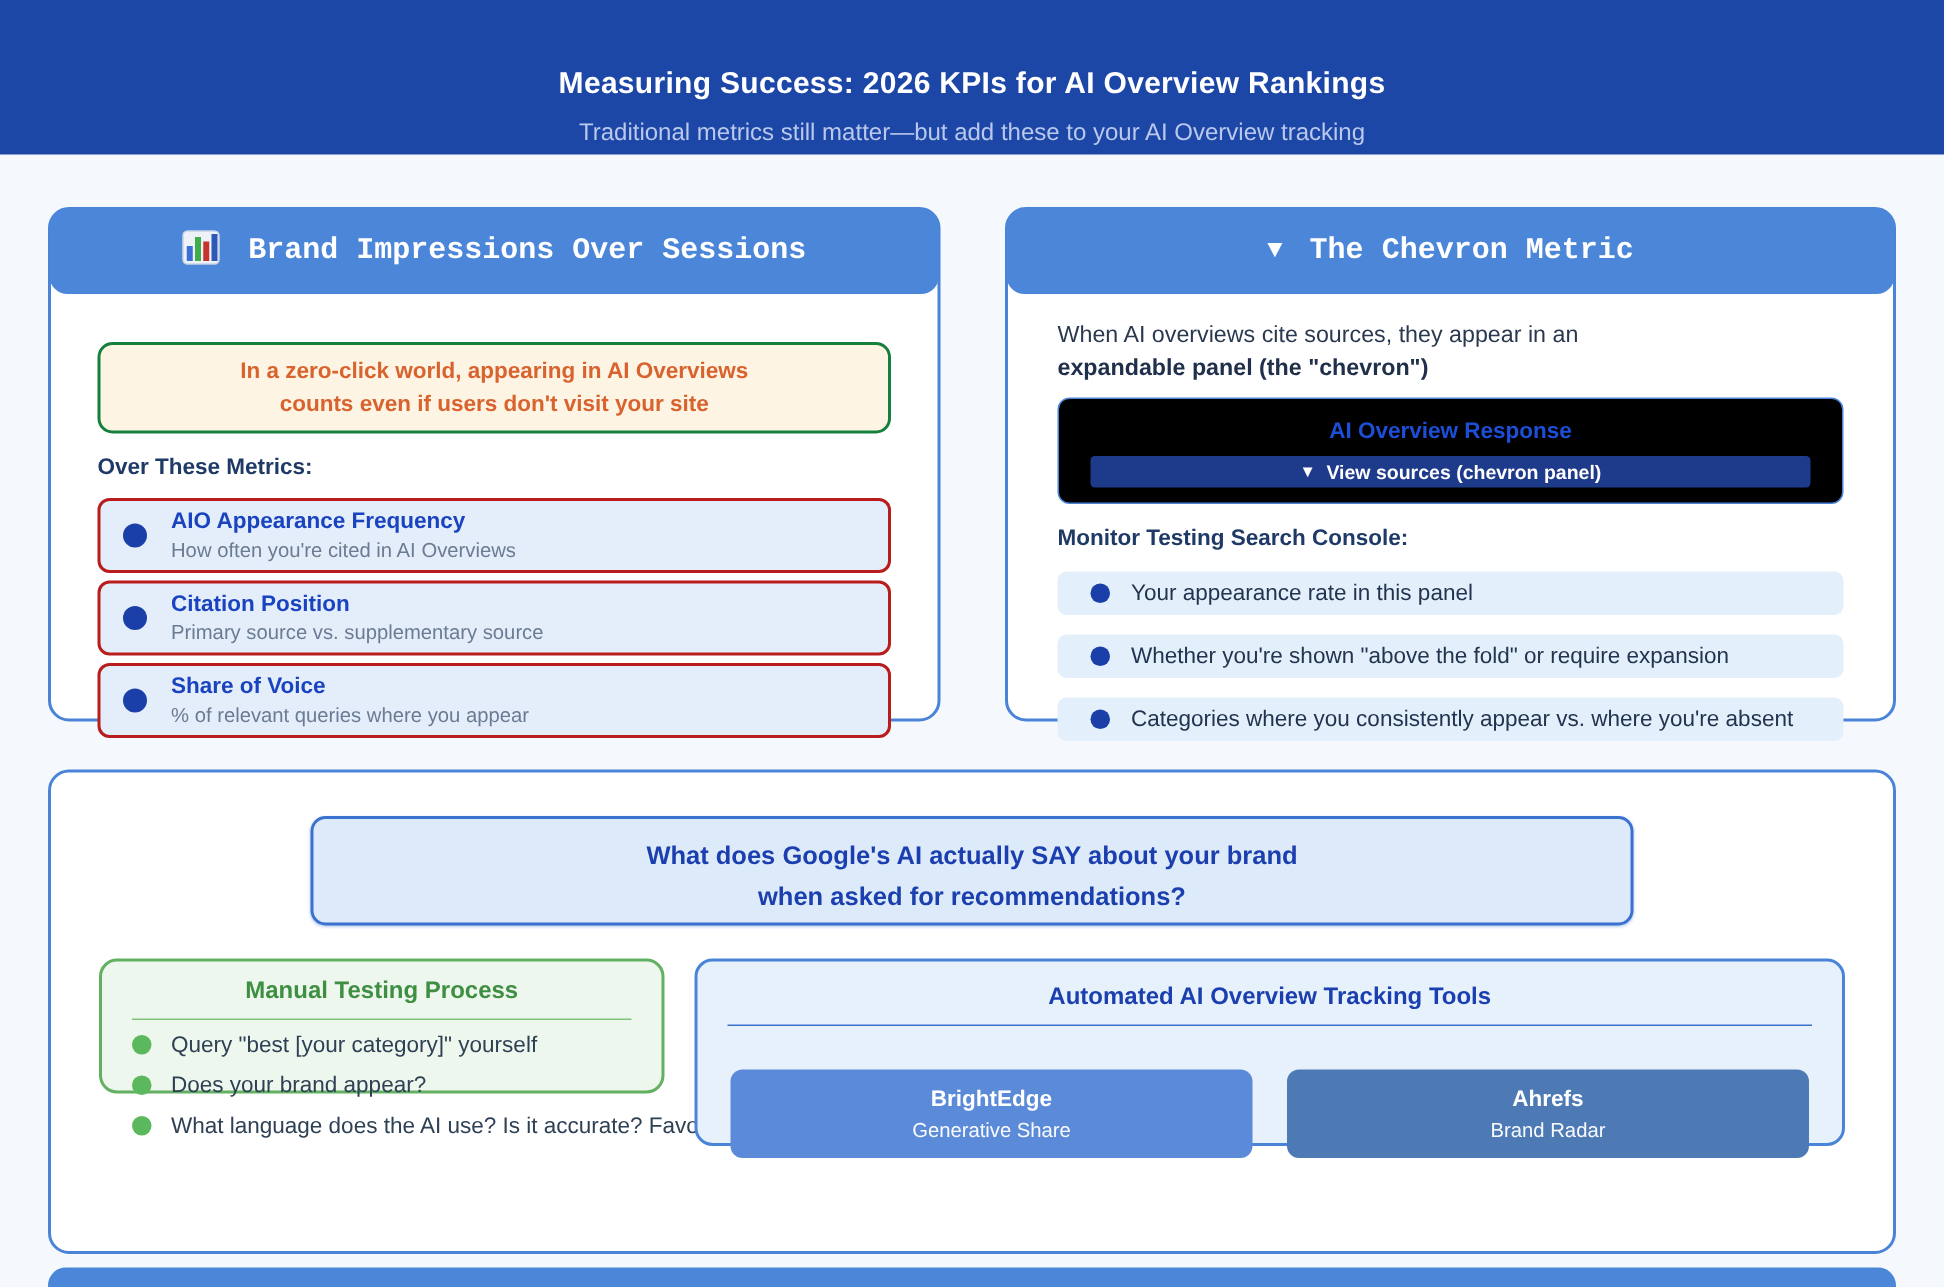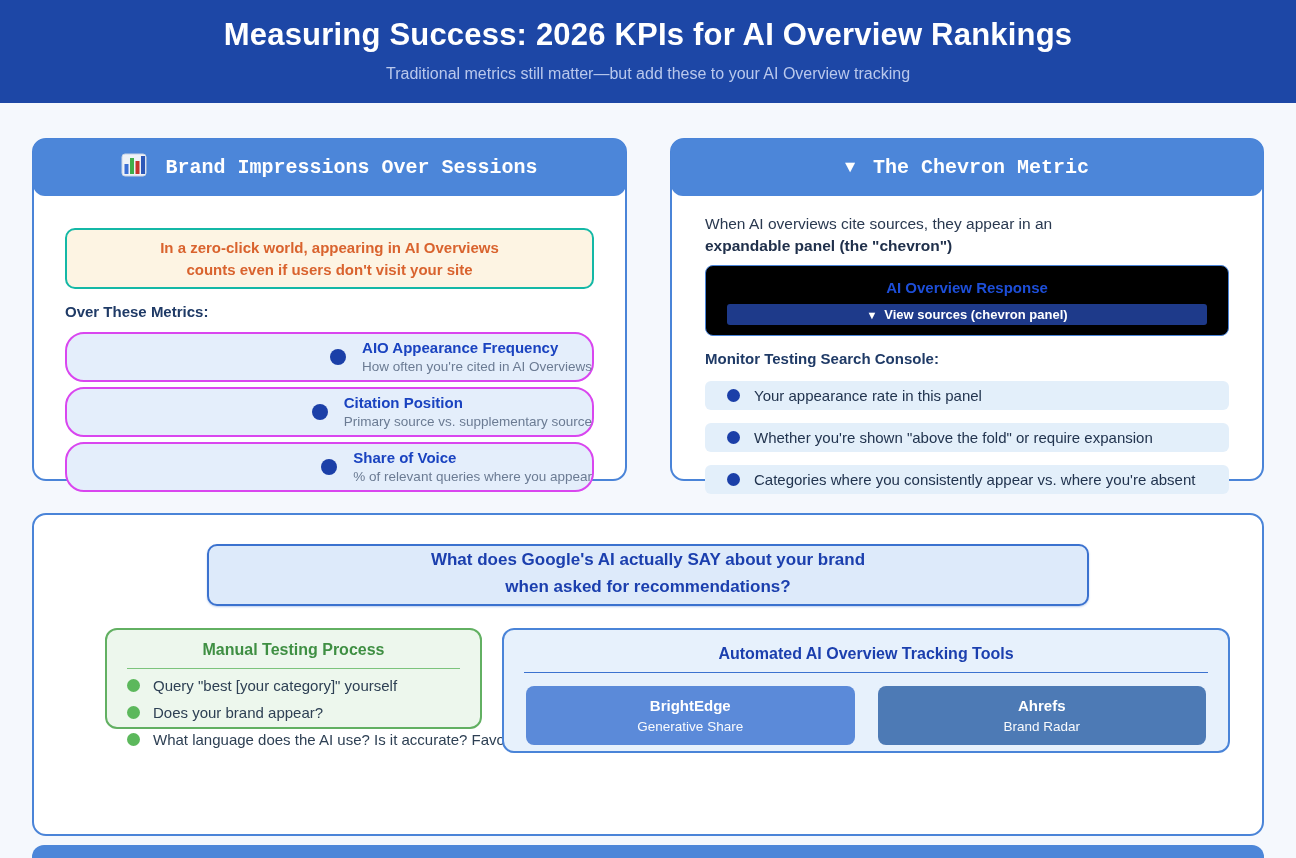--- a/index.html
+++ b/index.html
@@ -1,41 +1,41 @@
 <!DOCTYPE html>
 <html><head>
 <meta charset="utf-8">
 <style>
   * { margin:0; padding:0; box-sizing:border-box; }
   html,body { width:1296px; height:858px; overflow:hidden; }
   body { background:#f5f8fd; font-family:"Liberation Sans", sans-serif; }
 
   
   .banner { background:#1d47a6; height:103px; text-align:center; padding-top:17px; }
-  .banner-title { color:#ffffff; font-size:31px; font-weight:bold; letter-spacing:.2px; }
+  .banner-title { color:#ffffff; font-size:20px; font-weight:bold; letter-spacing:.2px;margin-top:28px; }
   .banner-sub { color:#b9c8ec; font-size:16px; margin-top:12px; }
 
   
   .row { display:flex; gap:43px; margin:35px 32px 0; }
   .card { background:#ffffff; border:2px solid #4a84d8; border-radius:14px; }
   .card-header { background:#4c86d9; border-radius:12px; height:57px; display:flex;
                  align-items:center; justify-content:center; gap:18px; margin:-1px;font-family:Liberation Mono, monospace; }
   .card-header .hd { color:#ffffff; font-size:20px; font-weight:bold; }
   .half { width:595px; height:343px; }
   .half.right { width:594px; }
 
   
   .left-body { padding:33px 31px 0; }
-  .callout { border:2px solid #14b8a6; background:#fdf4e3; border-radius:10px;
+  .callout { border:2px solid #15803d; background:#fdf4e3; border-radius:10px;
              text-align:center; padding:7px 10px 6px; }
   .callout div { color:#d9632e; font-weight:bold; font-size:15px; line-height:22px; }
   .sec-label { color:#1f3a66; font-weight:bold; font-size:15px; margin:14px 0 12px; }
   .metric-box { display:flex; align-items:center; gap:16px; height:50px;
-                background:#e4eefb; border:2px solid #d946ef; border-radius:19px;
-                padding-left:15px; margin-bottom:5px;justify-content:flex-end; }
+                background:#e4eefb; border:2px solid #b91c1c; border-radius:8px;
+                padding-left:15px; margin-bottom:5px; }
   .dot-lg { width:16px; height:16px; border-radius:50%; background:#1b3fa8; flex:0 0 16px; }
   .metric-title { color:#1a43c0; font-weight:bold; font-size:15px; line-height:18px; }
   .metric-desc { color:#6b7b93; font-size:13.5px; line-height:17px; margin-top:1px; }
 
   
   .right-body { padding:18px 33px 0; }
   .intro { font-size:15.5px; line-height:22px; color:#2a3950; }
   .intro .b { font-weight:bold; color:#20304b; }
   .mock { margin-top:8px; background:#000000; border:1.5px solid #4a84d8; border-radius:8px;
           padding:13px 21px 10px; }
@@ -47,38 +47,38 @@
   .chk-item { display:flex; align-items:center; gap:14px; height:29px; background:#e3effa;
               border-radius:6px; padding-left:22px; margin-bottom:13px; white-space:nowrap; }
   .dot-md { width:13px; height:13px; border-radius:50%; background:#1b3fa8; flex:0 0 13px; }
   .chk-item span.t { color:#22344f; font-size:15px; }
 
   
   .wide { margin:32px 32px 0; height:323px; position:relative; }
   .wide .card-header { height:60px; }
   .wide .card-header .hd { font-size:21px; }
   .question { width:882px; margin:29px auto 0; background:#ddeafa; border:2px solid #3b72cf;
-              border-radius:10px; text-align:center; padding:0 10px 4px;
+              border-radius:10px; text-align:center; padding:11px 10px 4px;
               box-shadow:0 1px 2px rgba(59,114,207,.35); }
   .question div { color:#1b3fae; font-weight:bold; font-size:17px; line-height:27px; }
   .panels { display:flex; gap:20px; padding:0 32px; margin-top:22px; align-items:flex-start; }
-  .panel-green { width:377px; height:101px; background:#edf7ed; border:2px solid #62b062;
-                 border-radius:12px; padding-top:11px; position:relative; z-index:1;margin-left:39px; }
+  .panel-green { width:377px; height:90px; background:#edf7ed; border:2px solid #62b062;
+                 border-radius:12px; padding-top:11px; position:relative; z-index:1; }
   .pg-title { text-align:center; color:#3f8f43; font-weight:bold; font-size:16px;
               margin:0 20px; padding-bottom:9px; border-bottom:1px solid #7cc47c; }
   .pg-items { margin-top:8px; }
   .pg-item { display:flex; align-items:center; gap:13px; padding-left:20px;
              margin-bottom:10px; white-space:nowrap; }
   .dot-gr { width:13px; height:13px; border-radius:50%; background:#5cb85c; flex:0 0 13px; }
   .pg-item span.t { color:#2e4054; font-size:15px; }
   .panel-blue { width:775px; height:125px; background:#e7f1fc; border:2px solid #4a84d8;
                 border-radius:12px; position:relative; z-index:2; padding-top:11px; }
   .pb-title { text-align:center; color:#1b3fae; font-weight:bold; font-size:16px;
               margin:4px 20px; padding-bottom:9px; border-bottom:1px solid #3b72cf; }
-  .tools { display:flex; gap:23px; margin:13px 22px 0; }
+  .tools { display:flex; gap:23px; margin:29px 22px 0; }
   .tool { flex:1; height:59px; border-radius:8px; display:flex; flex-direction:column;
           align-items:center; justify-content:center; gap:5px; color:#ffffff; cursor:pointer; }
   .tool.t1 { background:#5b8ad9; }
   .tool.t2 { background:#4d7ab5; }
   .tool-name { font-weight:bold; font-size:15px; }
   .tool-desc { font-size:13.5px; opacity:.96; }
 
   
   .next-sliver { margin:9px 32px 0; height:24px; background:#4c86d9; border-radius:12px 12px 0 0; }
 

